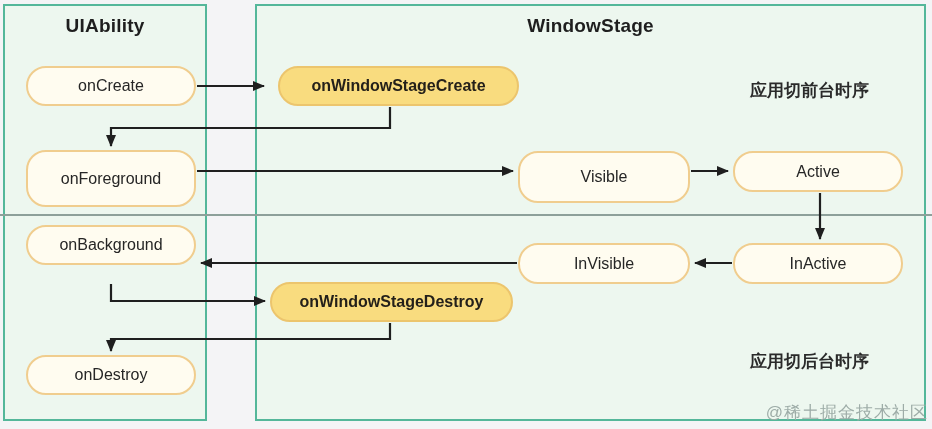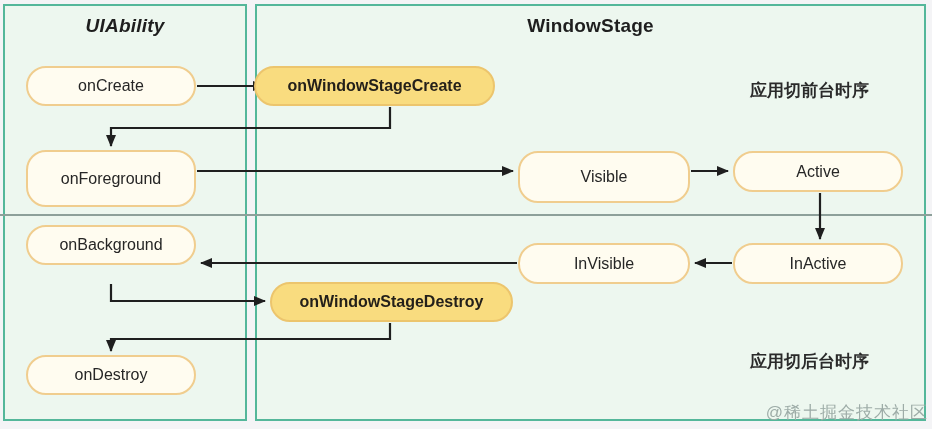--- a/index.html
+++ b/index.html
@@ -10,21 +10,21 @@
     font-family:"Liberation Sans","DejaVu Sans",sans-serif;
     overflow:hidden;
   }
   .panel{
     position:absolute;
     top:4px;height:417px;
     background:#edf7ef;
     border:2px solid #54b79a;
     box-sizing:border-box;
   }
-  .panel-left{left:3px;width:244px;font-style:italic;}
+  .panel-left{left:3px;width:204px;}
   .panel-right{left:255px;width:671px;}
   .panel-title{
     position:absolute;top:9px;left:0;right:0;
     text-align:center;
     font-size:19px;font-weight:700;color:#1e1e1e;
     letter-spacing:.2px;
   }
   .divider{
     position:absolute;left:0;top:214px;width:932px;height:2px;
     background:#8da09a;
@@ -85,21 +85,21 @@
       <path d="M691,171 L728,171" marker-end="url(#ah)"></path>
       <path d="M820,193 L820,239" marker-end="url(#ah)"></path>
       <path d="M732,263 L695,263" marker-end="url(#ah)"></path>
       <path d="M517,263 L201,263" marker-end="url(#ah)"></path>
       <path d="M111,284 L111,301 L265,301" marker-end="url(#ah)"></path>
       <path d="M390,323 L390,339 L111,339 L111,351" marker-end="url(#ah)"></path>
     </g>
   </svg>
 
   <div class="node" style="left:26px;top:66px;width:170px;height:40px;">onCreate</div>
-  <div class="node strong" style="left:254px;top:66px;width:241px;height:40px;">onWindowStageCreate</div>
+  <div class="node strong" style="left:278px;top:66px;width:241px;height:40px;">onWindowStageCreate</div>
   <div class="node" style="left:26px;top:150px;width:170px;height:57px;">onForeground</div>
   <div class="node" style="left:518px;top:151px;width:172px;height:52px;">Visible</div>
   <div class="node" style="left:733px;top:151px;width:170px;height:41px;">Active</div>
   <div class="node" style="left:26px;top:225px;width:170px;height:40px;">onBackground</div>
   <div class="node" style="left:733px;top:243px;width:170px;height:41px;">InActive</div>
   <div class="node" style="left:518px;top:243px;width:172px;height:41px;">InVisible</div>
   <div class="node strong" style="left:270px;top:282px;width:243px;height:40px;">onWindowStageDestroy</div>
   <div class="node" style="left:26px;top:355px;width:170px;height:40px;">onDestroy</div>
 
   <div class="seq-label" style="left:750px;top:79px;">应用切前台时序</div>

